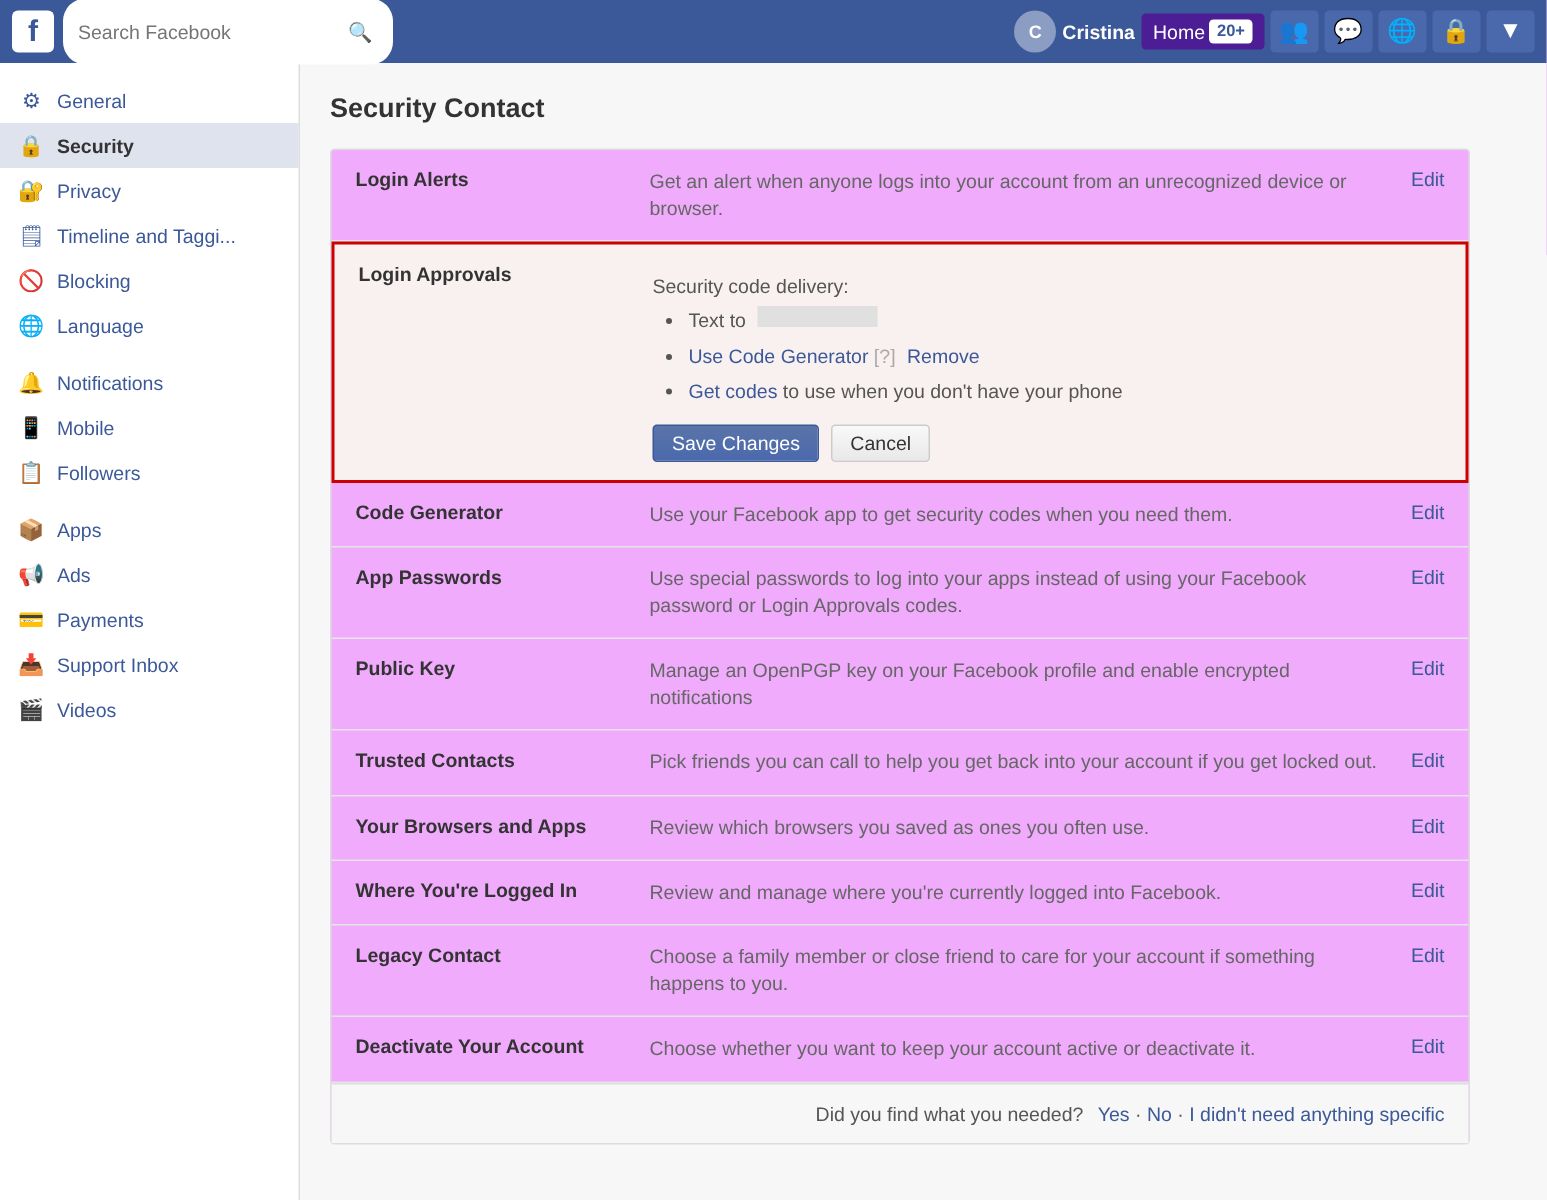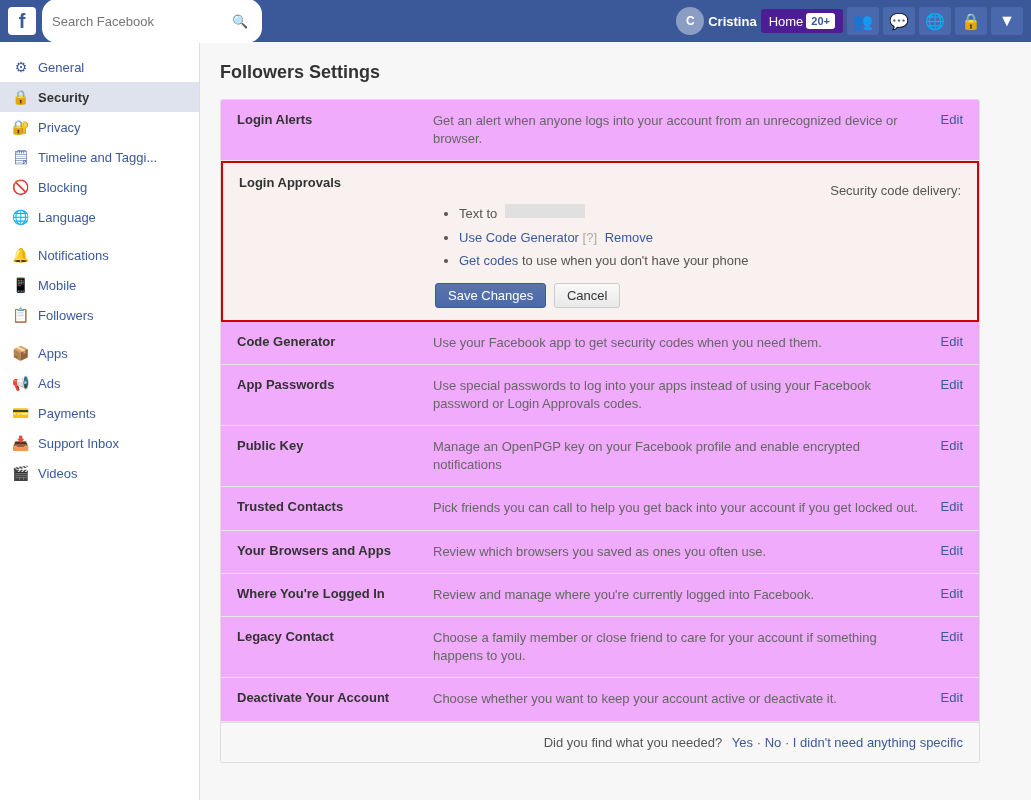--- a/index.html
+++ b/index.html
@@ -183,21 +183,21 @@
     .approvals-checkbox-row {
       display: flex; align-items: flex-start; gap: 6px; margin-bottom: 6px;
     }
     .approvals-checkbox-row input[type=checkbox] { margin-top: 2px; }
     .approvals-checkbox-label { font-size: 13px; color: #333; }
     .approvals-help {
       color: #3b5998; font-size: 12px; cursor: pointer;
       background: #e5e5e5; border-radius: 50%; padding: 0 4px; display: inline-block; margin-left: 4px;
     }
     .security-delivery {
-      font-size: 13px; color: #555; margin: 8px 0 4px 0; text-align: right;
+      font-size: 13px; color: #555; margin: 8px 0 4px 0;
     }
     .delivery-options {
       list-style: disc;
       padding-left: 24px;
       font-size: 13px;
       color: #555;
       line-height: 1.8;
     }
     .delivery-options li a { color: #3b5998; text-decoration: none; }
     .btn-save {
@@ -319,21 +319,21 @@
       <span class="sidebar-icon">📥</span>
       <span>Support Inbox</span>
     </div>
     <div class="sidebar-item">
       <span class="sidebar-icon">🎬</span>
       <span>Videos</span>
     </div>
   </aside>
 
   <main id="main-content">
-    <h1 class="page-title">Followers Settings</h1>
+    <h1 class="page-title">Security Contact</h1>
 
     <div class="settings-table">
 
       <div class="settings-row">
         <div class="settings-label">Login Alerts</div>
         <div class="settings-desc">Get an alert when anyone logs into your account from an unrecognized device or browser.</div>
         <a class="settings-edit">Edit</a>
       </div>
 
       <div class="login-approvals-row">

